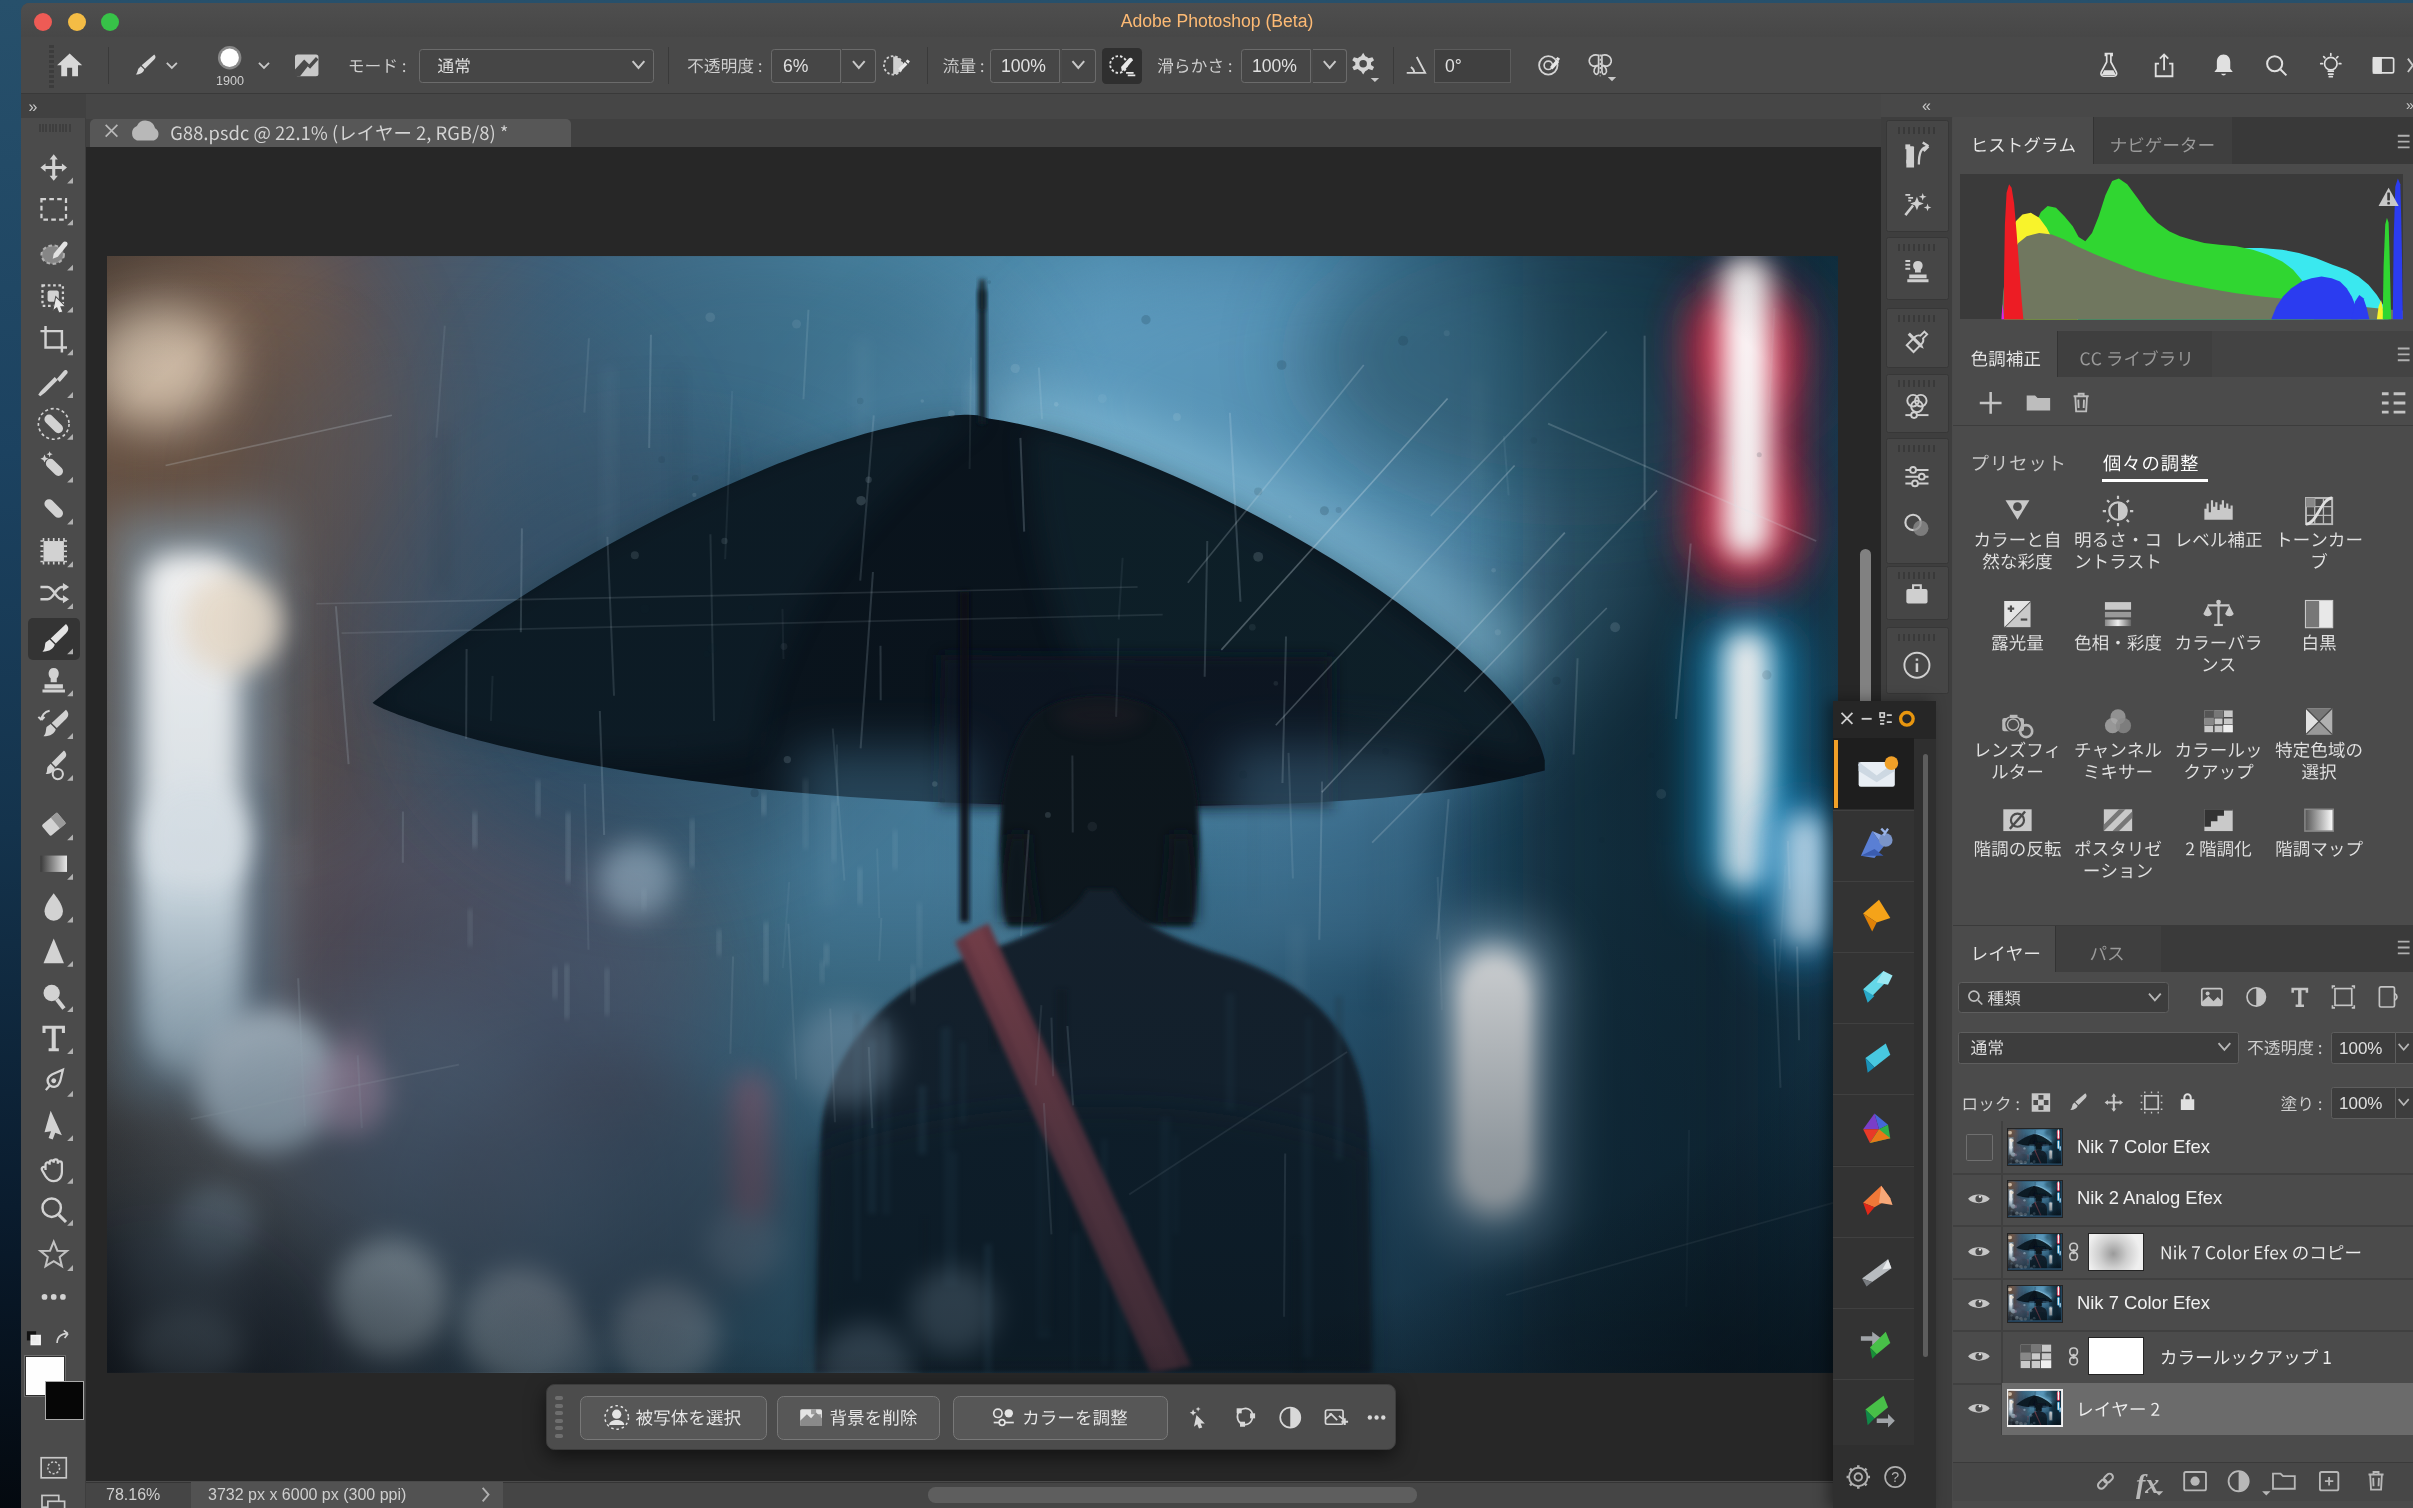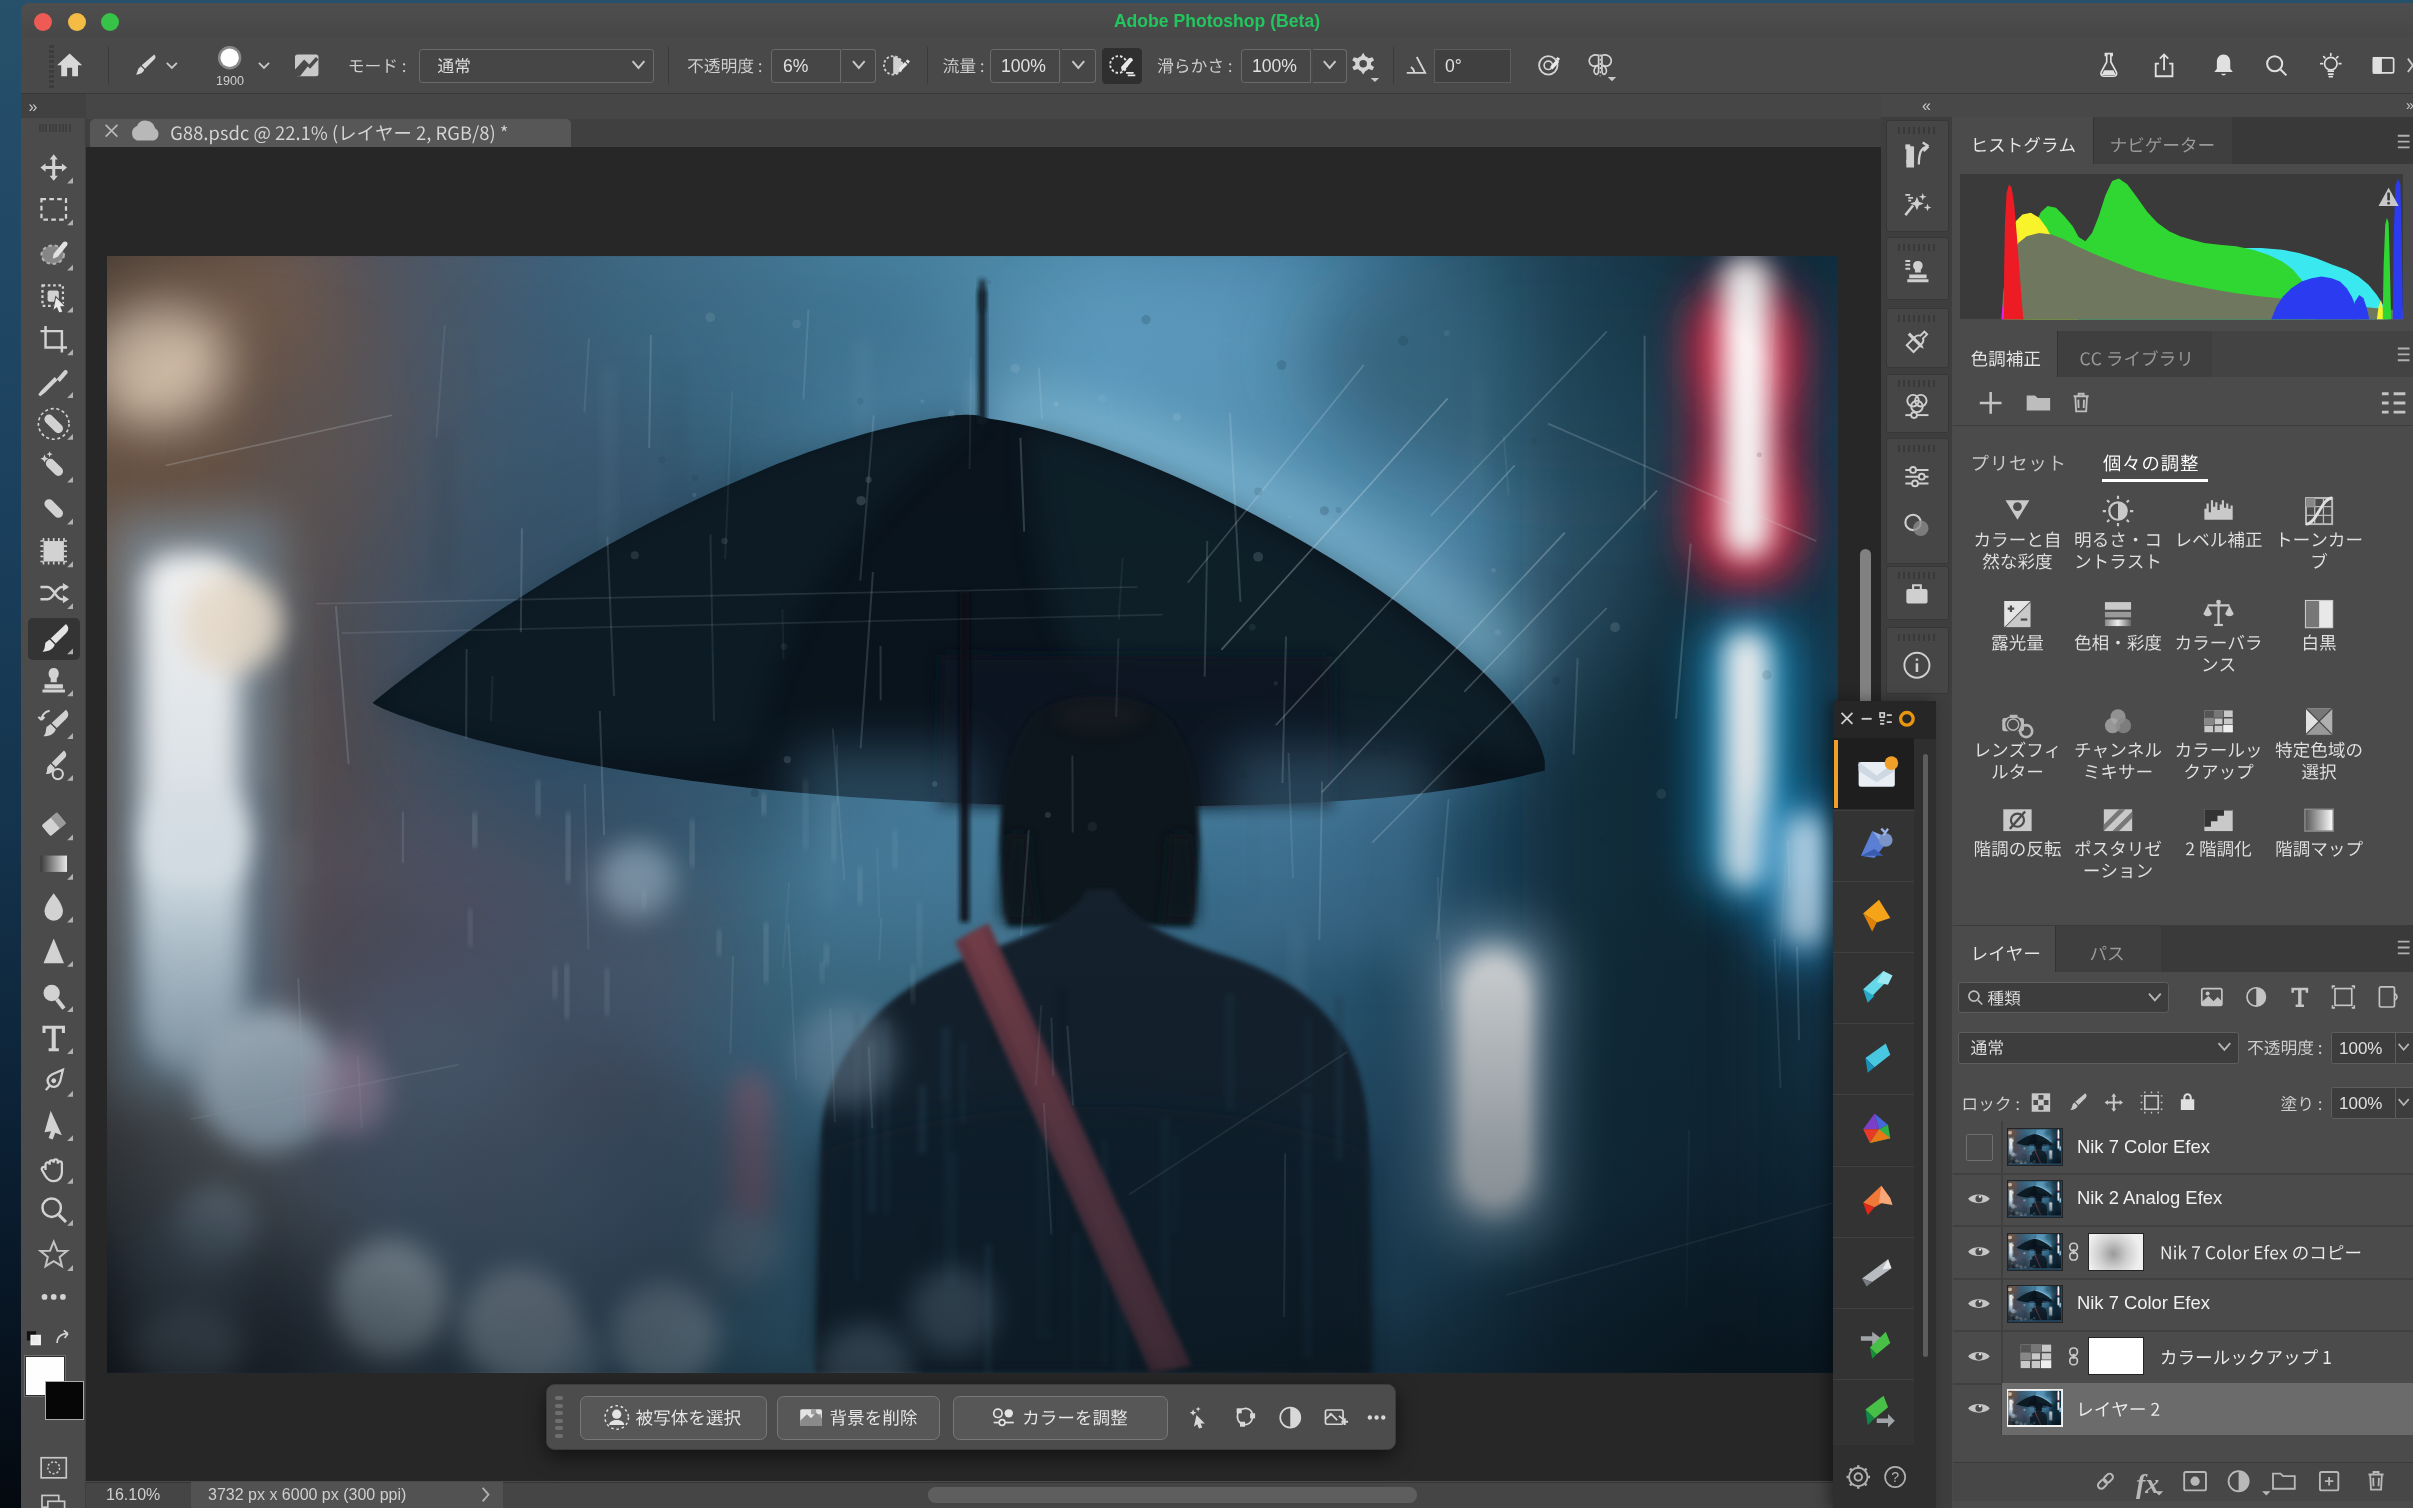--- a/index.html
+++ b/index.html
@@ -456,21 +456,21 @@
         <rect width="2066" height="1333" fill="url(#vig)"></rect>
       </symbol>
 </defs>
   </svg>
 <div style="position:absolute;left:0px;top:0px;width:2413px;height:1508px;background:linear-gradient(180deg,#27506b 0%,#1c4260 30%,#14334c 55%,#0a1c2e 80%,#04090f 100%);"></div>
 <div style="position:absolute;left:21px;top:3.4px;width:2393px;height:1505px;background:#4a4a4a;border-radius:8.4px 0 0 0;"></div>
 <div style="position:absolute;left:21px;top:3.4px;width:2393px;height:34px;background:linear-gradient(180deg,#4e4e4e,#474747);border-radius:8.4px 0 0 0;"></div>
 <div style="position:absolute;left:34px;top:12.6px;width:18.4px;height:18.4px;background:#ee5b55;border-radius:50%;"></div>
 <div style="position:absolute;left:68px;top:12.6px;width:18.4px;height:18.4px;background:#f4bc45;border-radius:50%;"></div>
 <div style="position:absolute;left:101px;top:12.6px;width:18.4px;height:18.4px;background:#37c248;border-radius:50%;"></div>
-<div style="position:absolute;left:1217px;top:11px;font-size:17.6px;font-weight:700;color:#22c55e;white-space:pre;letter-spacing:0;transform:translateX(-50%);">Adobe Photoshop (Beta)</div>
+<div style="position:absolute;left:1217px;top:11px;font-size:17.6px;font-weight:400;color:#fdba74;white-space:pre;letter-spacing:0;transform:translateX(-50%);">Adobe Photoshop (Beta)</div>
 <div style="position:absolute;left:21px;top:37px;width:2393px;height:57px;background:#494949;border-bottom:0.8px solid #393939;"></div>
 <div style="position:absolute;left:49px;top:45px;width:5px;height:2.5px;background:#3c3c3c;"></div>
 <div style="position:absolute;left:49px;top:50px;width:5px;height:2.5px;background:#3c3c3c;"></div>
 <div style="position:absolute;left:49px;top:55px;width:5px;height:2.5px;background:#3c3c3c;"></div>
 <div style="position:absolute;left:49px;top:60px;width:5px;height:2.5px;background:#3c3c3c;"></div>
 <div style="position:absolute;left:49px;top:65px;width:5px;height:2.5px;background:#3c3c3c;"></div>
 <div style="position:absolute;left:49px;top:70px;width:5px;height:2.5px;background:#3c3c3c;"></div>
 <div style="position:absolute;left:49px;top:75px;width:5px;height:2.5px;background:#3c3c3c;"></div>
 <div style="position:absolute;left:49px;top:80px;width:5px;height:2.5px;background:#3c3c3c;"></div>
 <div style="position:absolute;left:49px;top:85px;width:5px;height:2.5px;background:#3c3c3c;"></div>
@@ -510,21 +510,21 @@
 <div style="position:absolute;left:45px;top:1381px;width:39px;height:39px;background:#060606;border:1.7px solid #aaa;"></div>
 <div style="position:absolute;left:86px;top:94px;width:1795px;height:25px;background:#464646;"></div>
 <div style="position:absolute;left:86px;top:119px;width:1795px;height:28.5px;background:#404040;"></div>
 <div style="position:absolute;left:90px;top:119px;width:481px;height:28.5px;background:#575757;border-radius:5px 5px 0 0;"></div>
 <div style="position:absolute;left:86px;top:147px;width:1795px;height:1334px;background:#272727;"></div>
 <svg style="position:absolute;left:107px;top:256px" width="1731" height="1117" viewBox="0 0 2066 1333">
     <use href="#ph"></use>
   </svg>
 <div style="position:absolute;left:1860px;top:549px;width:11px;height:339px;background:#818181;border-radius:5.9px;"></div>
 <div style="position:absolute;left:86px;top:1482px;width:1795px;height:27px;background:#454545;border-top:0.8px solid #353535;"></div>
-<div style="position:absolute;left:106px;top:1486px;font-size:16px;font-weight:400;color:#cfcfcf;white-space:pre;letter-spacing:0;">16.10%</div>
+<div style="position:absolute;left:106px;top:1486px;font-size:16px;font-weight:400;color:#cfcfcf;white-space:pre;letter-spacing:0;">78.16%</div>
 <div style="position:absolute;left:191px;top:1482px;width:312px;height:27px;background:#525252;"></div>
 <div style="position:absolute;left:208px;top:1486px;font-size:16px;font-weight:400;color:#cfcfcf;white-space:pre;letter-spacing:0;">3732 px x 6000 px (300 ppi)</div>
 <div style="position:absolute;left:928px;top:1487px;width:489px;height:16px;background:#5e5e5e;border-radius:7.5px;"></div>
 <div style="position:absolute;left:546px;top:1384px;width:850px;height:66px;background:#4c4c4c;border:0.8px solid #3c3c3c;border-radius:8.4px;box-shadow:0 6.7px 20px rgba(0,0,0,.55);"></div>
 <div style="position:absolute;left:555px;top:1396px;width:8.4px;height:4.2px;background:#6e6e6e;border-radius:1.7px;"></div>
 <div style="position:absolute;left:555px;top:1404px;width:8.4px;height:4.2px;background:#6e6e6e;border-radius:1.7px;"></div>
 <div style="position:absolute;left:555px;top:1411px;width:8.4px;height:4.2px;background:#6e6e6e;border-radius:1.7px;"></div>
 <div style="position:absolute;left:555px;top:1419px;width:8.4px;height:4.2px;background:#6e6e6e;border-radius:1.7px;"></div>
 <div style="position:absolute;left:555px;top:1426px;width:8.4px;height:4.2px;background:#6e6e6e;border-radius:1.7px;"></div>
 <div style="position:absolute;left:555px;top:1434px;width:8.4px;height:4.2px;background:#6e6e6e;border-radius:1.7px;"></div>

